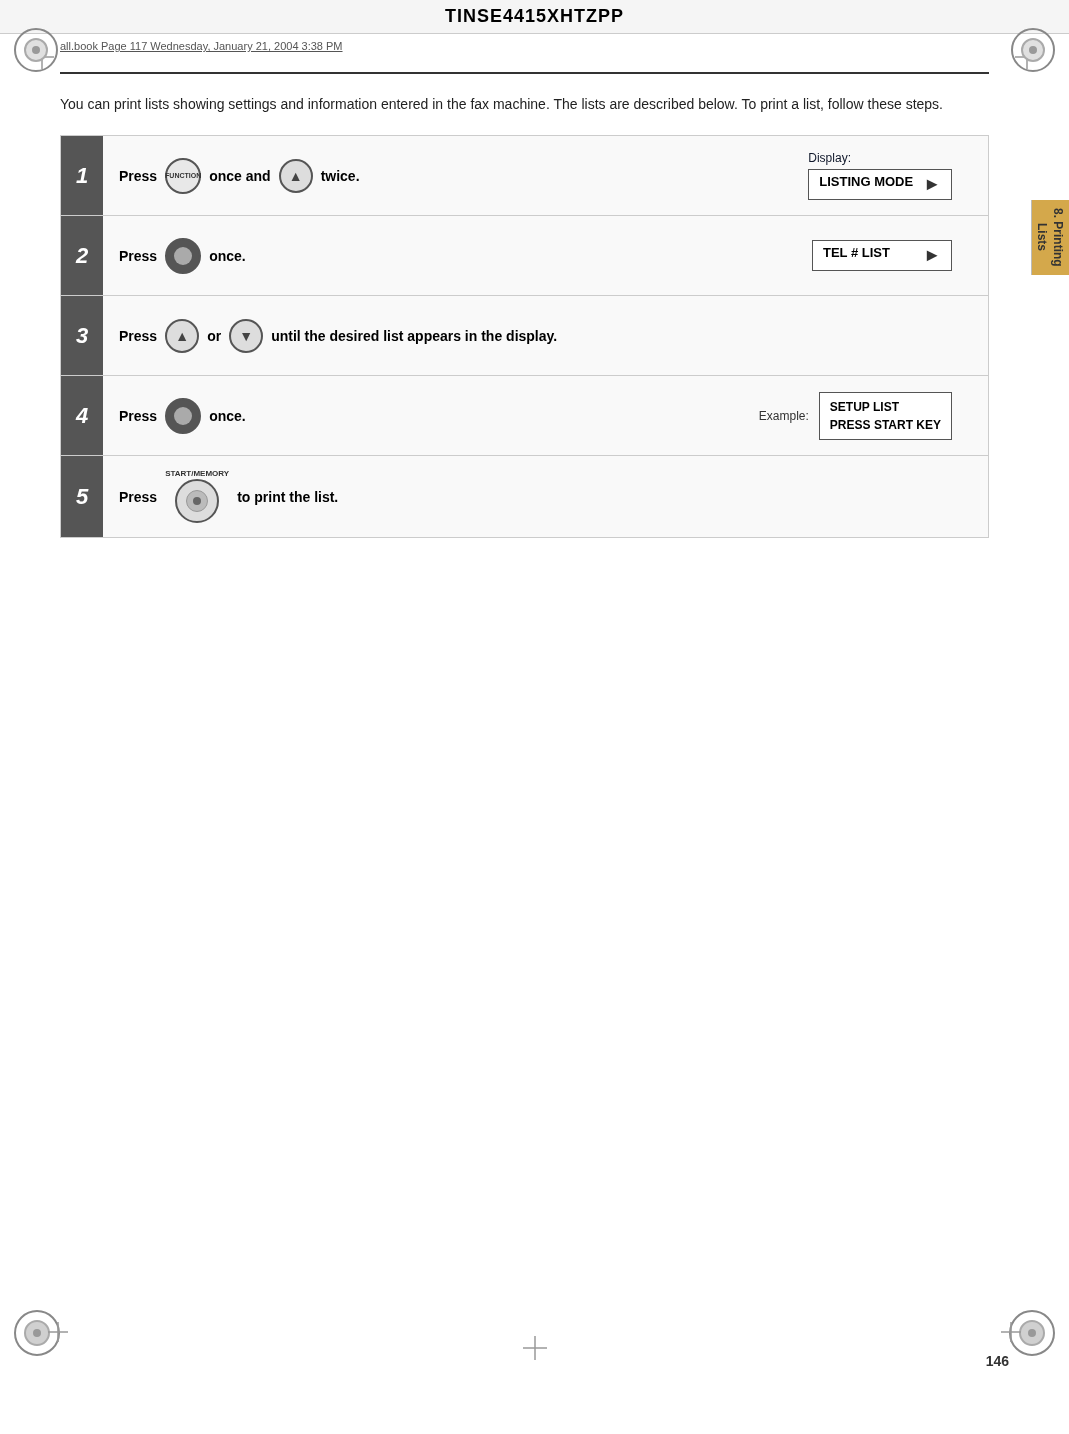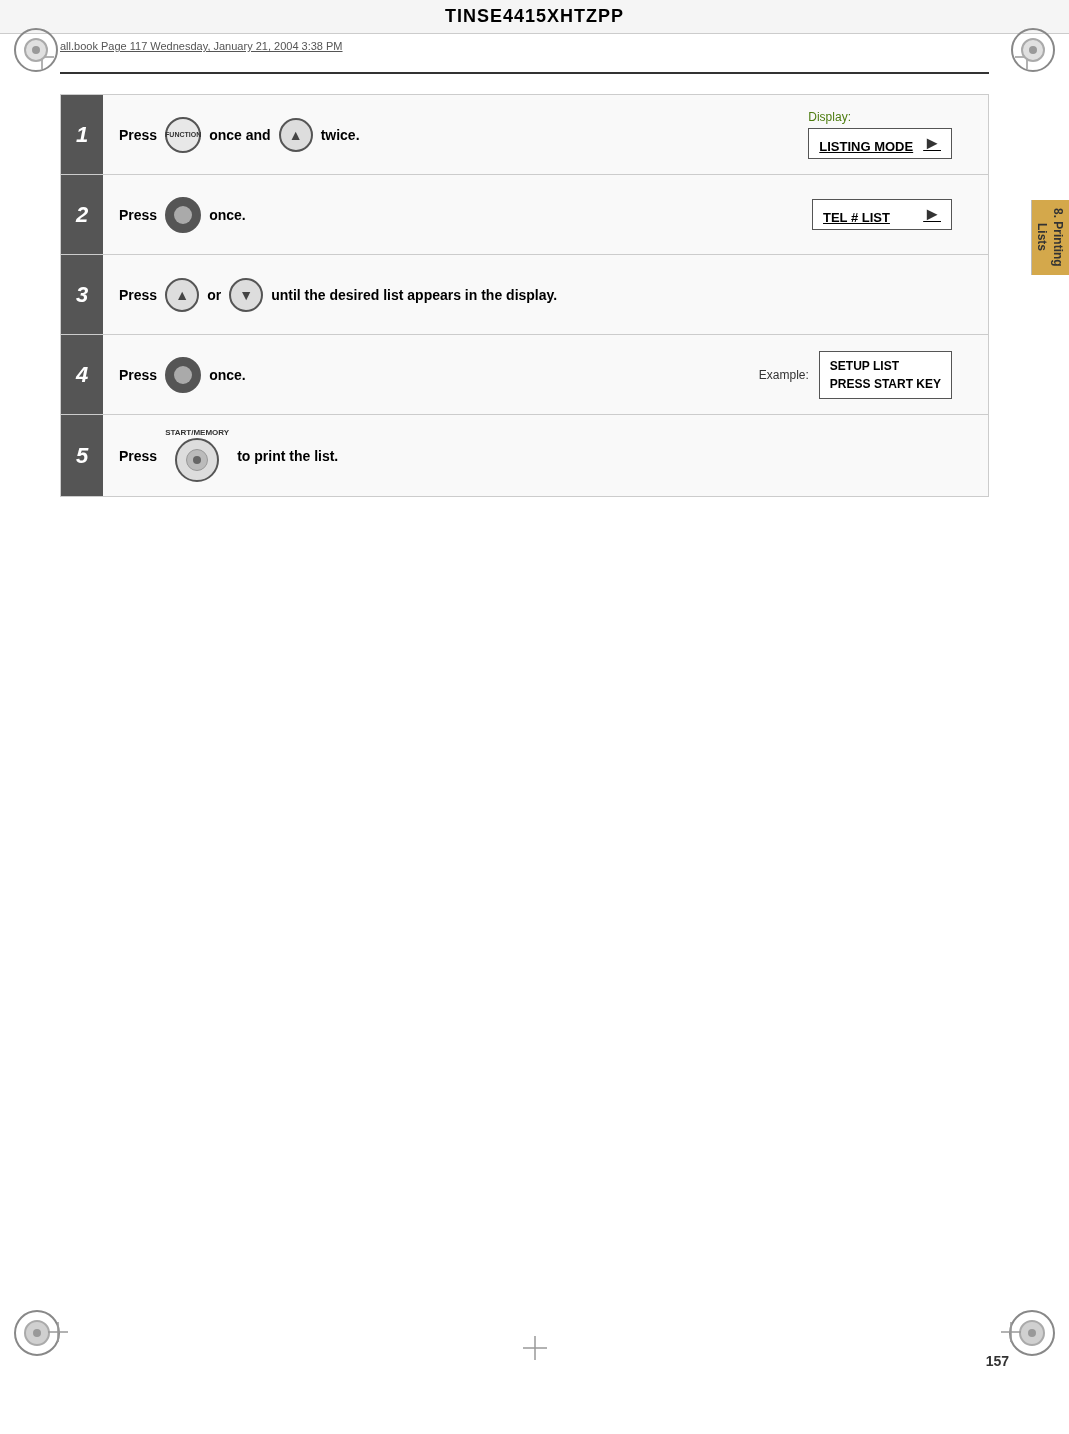--- a/index.html
+++ b/index.html
@@ -128,35 +128,34 @@
       display: flex;
       flex-direction: column;
       align-items: flex-start;
       margin-left: auto;
       padding-right: 20px;
     }
 
     .display-label {
       font-size: 12px;
       font-weight: normal;
-      color: #4d7c0f;
+      color: #0f172a;
       margin-bottom: 4px;
     }
 
     .display-box {
       border: 1.5px solid #555;
       background: #fff;
       padding: 4px 10px;
       font-size: 13px;
       font-weight: bold;
       min-width: 140px;
       display: flex;
-      align-items: flex-end;
+      align-items: flex-start;
       justify-content: space-between;
-      text-decoration: underline;
     }
 
     .display-arrow {
       font-size: 18px;
       color: #333;
       margin-left: 10px;
     }
 
     
     .btn-round {
@@ -347,20 +346,21 @@
 <div class="side-tab">
   <span>8. Printing</span>
   <br>
   <span>Lists</span>
 </div>
 
 <div class="main-content">
   <hr class="top-rule">
 
 
+  <p class="intro-text">You can print lists showing settings and information entered in the fax machine. The lists are described below. To print a list, follow these steps.</p>
 
   <div class="steps-container">
 
     <div class="step-row">
       <div class="step-number">
         <span>1</span>
       </div>
       <div class="step-inner">
 
         <span>Press</span>
@@ -492,13 +492,13 @@
     </svg>
 </div>
 
 <div style="position:absolute; bottom:88px; right:48px;">
   <svg width="20" height="20" viewBox="0 0 20 20">
       <line x1="10" y1="0" x2="10" y2="20" stroke="#999" stroke-width="1.5"></line>
       <line x1="0" y1="10" x2="20" y2="10" stroke="#999" stroke-width="1.5"></line>
     </svg>
 </div>
 
-<div class="page-number">157</div>
+<div class="page-number">146</div>
 
 </body></html>

